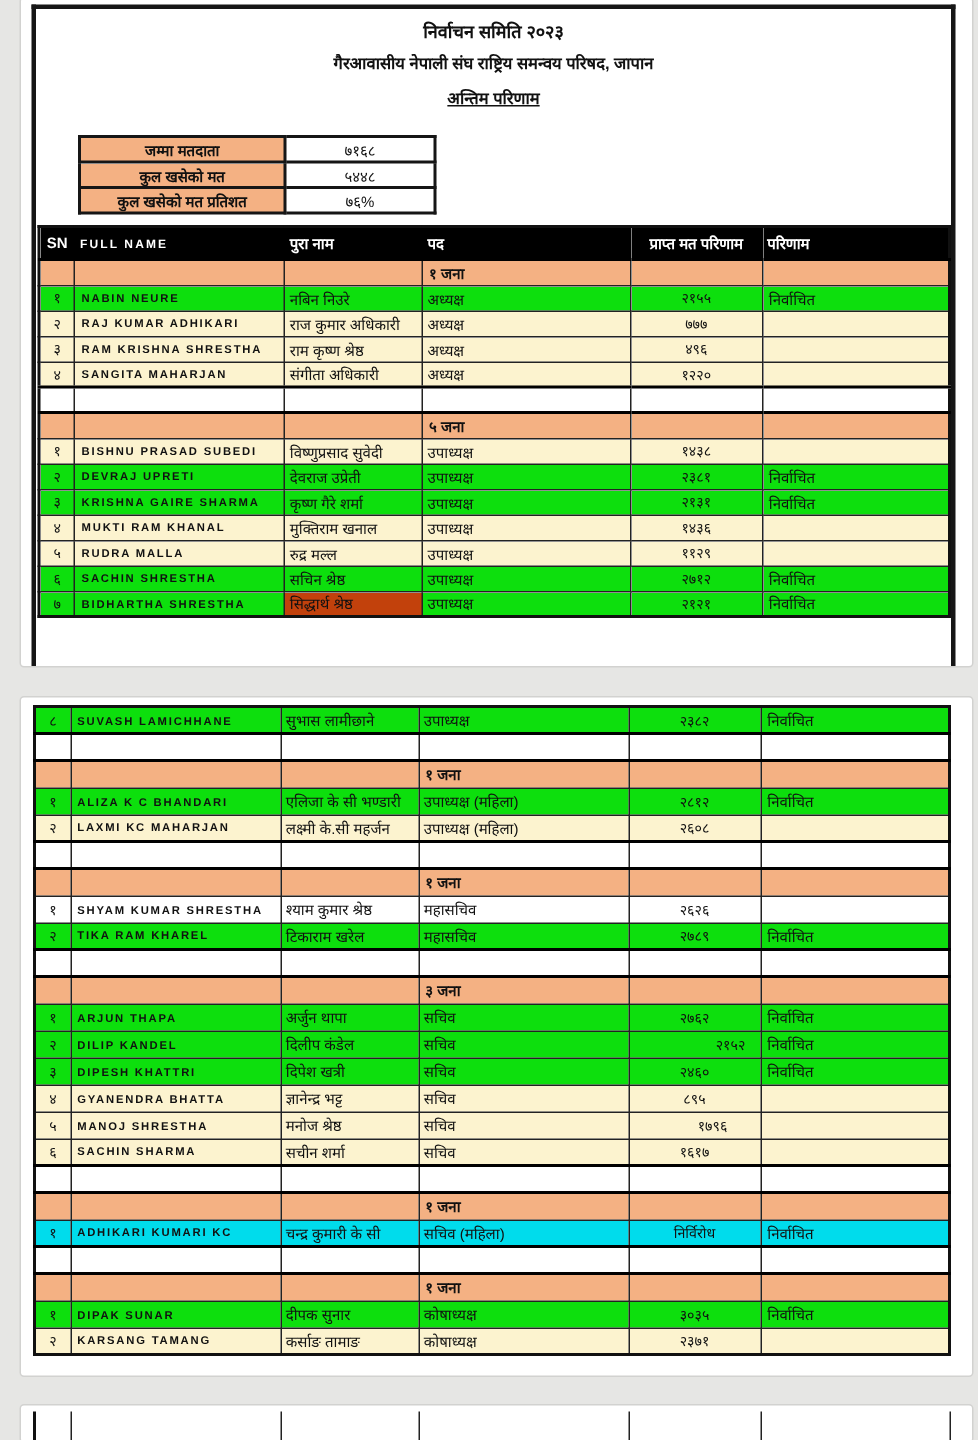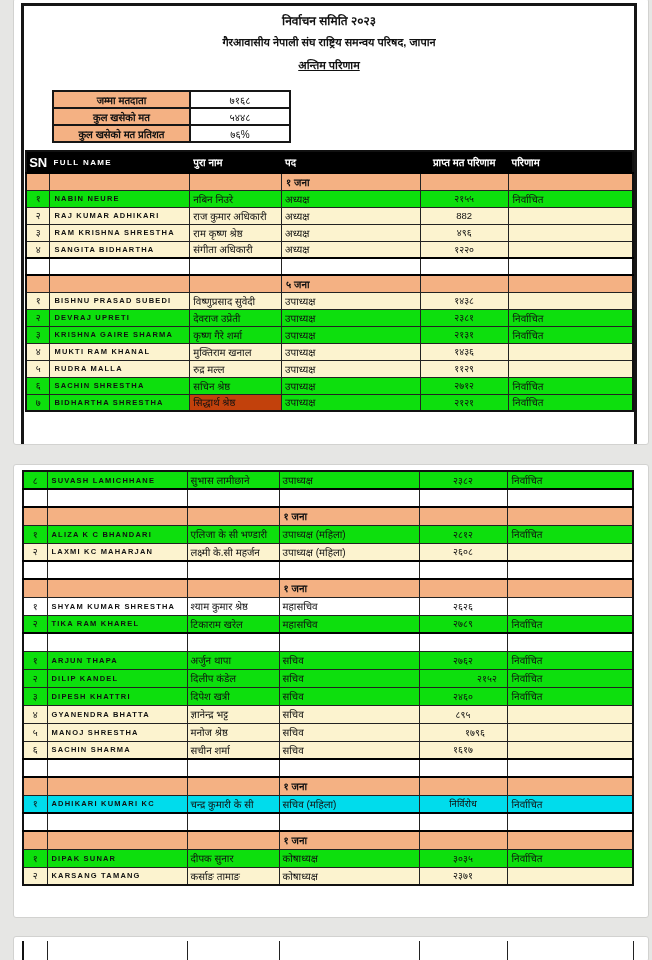--- a/index.html
+++ b/index.html
@@ -41,21 +41,21 @@
   
   .main { border:2.5px solid #111; background:#fff; }
   .main td { border:1px solid #222; overflow:hidden; white-space:nowrap; vertical-align:middle; }
   .main.p1 { position:absolute; left:1px; top:144px; }
   .main.p1 tr { height:17px; }
   .main.p2 { position:absolute; left:8px; top:5px; }
   .main.p2 tr { height:18px; }
 
   tr.row-header { height:22px !important; }
   .row-header td { background:#000; color:#fff; border-color:#000; font-weight:bold; }
-  .h-sn   { font-size:13px; text-align:center; }
+  .h-sn   { font-size:10px; text-align:center; }
   .h-en   { font-size:8px; letter-spacing:1.4px; padding-left:3px; }
   .h-np   { font-size:10px; padding-left:3px; }
   .h-votes{ font-size:10px; text-align:center; }
   .h-res  { font-size:10px; padding-left:3px; }
 
   .row-section td { border-top:2.5px solid #000; }
   .sec-label { font-weight:bold; font-size:10px; padding-left:4px; }
 
   .row-spacer td { background:#fff; border-top:2.5px solid #000; }
 
@@ -131,34 +131,34 @@
               <td class="c-np" style="background: rgb(13, 223, 13);">नबिन निउरे</td>
               <td class="c-pos" style="background: rgb(13, 223, 13);">अध्यक्ष</td>
               <td class="c-votes" style="background: rgb(13, 223, 13);">२१५५</td>
               <td class="c-res" style="background: rgb(13, 223, 13);">निर्वाचित</td>
             </tr>
             <tr class="row-candidate">
               <td class="c-sn" style="background: rgb(252, 243, 207);">२</td>
               <td class="c-en" style="background: rgb(252, 243, 207);">RAJ KUMAR ADHIKARI</td>
               <td class="c-np" style="background: rgb(252, 243, 207);">राज कुमार अधिकारी</td>
               <td class="c-pos" style="background: rgb(252, 243, 207);">अध्यक्ष</td>
-              <td class="c-votes" style="background: rgb(252, 243, 207);">882</td>
+              <td class="c-votes" style="background: rgb(252, 243, 207);">७७७</td>
               <td class="c-res" style="background: rgb(252, 243, 207);"></td>
             </tr>
             <tr class="row-candidate">
               <td class="c-sn" style="background: rgb(252, 243, 207);">३</td>
               <td class="c-en" style="background: rgb(252, 243, 207);">RAM KRISHNA SHRESTHA</td>
               <td class="c-np" style="background: rgb(252, 243, 207);">राम कृष्ण श्रेष्ठ</td>
               <td class="c-pos" style="background: rgb(252, 243, 207);">अध्यक्ष</td>
               <td class="c-votes" style="background: rgb(252, 243, 207);">४९६</td>
               <td class="c-res" style="background: rgb(252, 243, 207);"></td>
             </tr>
             <tr class="row-candidate">
               <td class="c-sn" style="background: rgb(252, 243, 207);">४</td>
-              <td class="c-en" style="background: rgb(252, 243, 207);">SANGITA BIDHARTHA</td>
+              <td class="c-en" style="background: rgb(252, 243, 207);">SANGITA MAHARJAN</td>
               <td class="c-np" style="background: rgb(252, 243, 207);">संगीता अधिकारी</td>
               <td class="c-pos" style="background: rgb(252, 243, 207);">अध्यक्ष</td>
               <td class="c-votes" style="background: rgb(252, 243, 207);">१२२०</td>
               <td class="c-res" style="background: rgb(252, 243, 207);"></td>
             </tr>
             <tr class="row-spacer">
               <td></td>
               <td></td>
               <td></td>
               <td></td>
@@ -317,20 +317,28 @@
             <td class="c-votes" style="background: rgb(13, 223, 13);">२७८९</td>
             <td class="c-res" style="background: rgb(13, 223, 13);">निर्वाचित</td>
           </tr>
           <tr class="row-spacer">
             <td></td>
             <td></td>
             <td></td>
             <td></td>
             <td></td>
             <td></td>
+          </tr>
+          <tr class="row-section">
+            <td style="background: rgb(244, 177, 131);"></td>
+            <td style="background: rgb(244, 177, 131);"></td>
+            <td style="background: rgb(244, 177, 131);"></td>
+            <td class="sec-label" style="background: rgb(244, 177, 131);">३ जना</td>
+            <td style="background: rgb(244, 177, 131);"></td>
+            <td style="background: rgb(244, 177, 131);"></td>
           </tr>
           <tr class="row-candidate">
             <td class="c-sn" style="background: rgb(13, 223, 13);">१</td>
             <td class="c-en" style="background: rgb(13, 223, 13);">ARJUN THAPA</td>
             <td class="c-np" style="background: rgb(13, 223, 13);">अर्जुन थापा</td>
             <td class="c-pos" style="background: rgb(13, 223, 13);">सचिव</td>
             <td class="c-votes" style="background: rgb(13, 223, 13);">२७६२</td>
             <td class="c-res" style="background: rgb(13, 223, 13);">निर्वाचित</td>
           </tr>
           <tr class="row-candidate">

